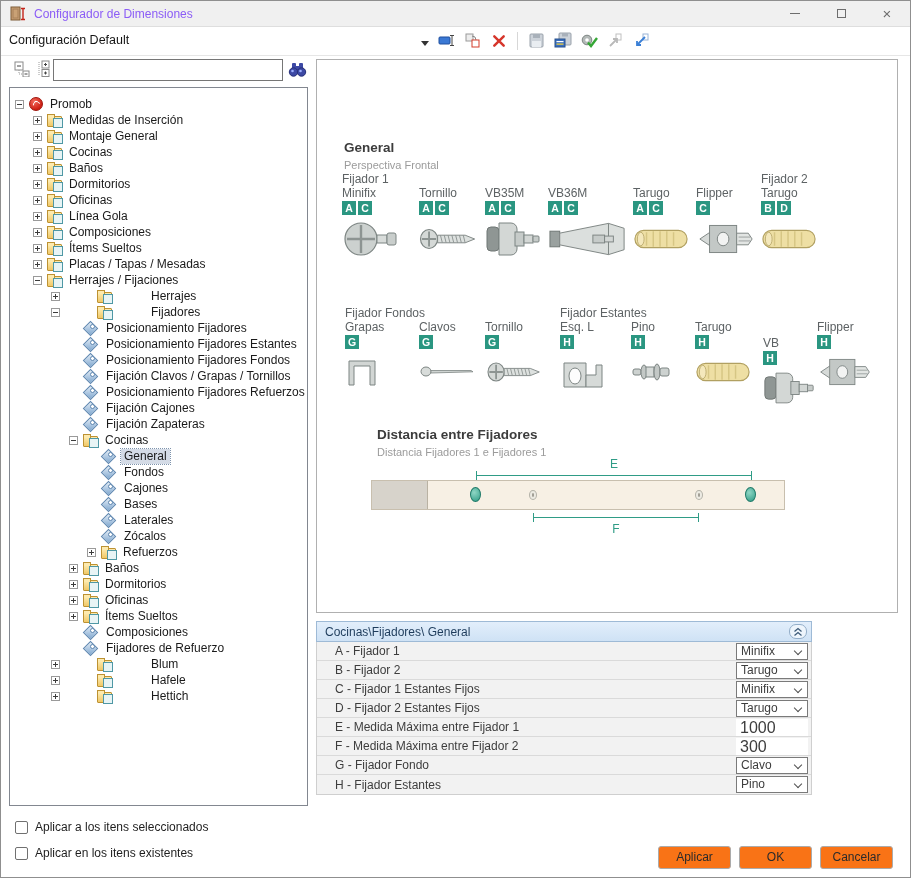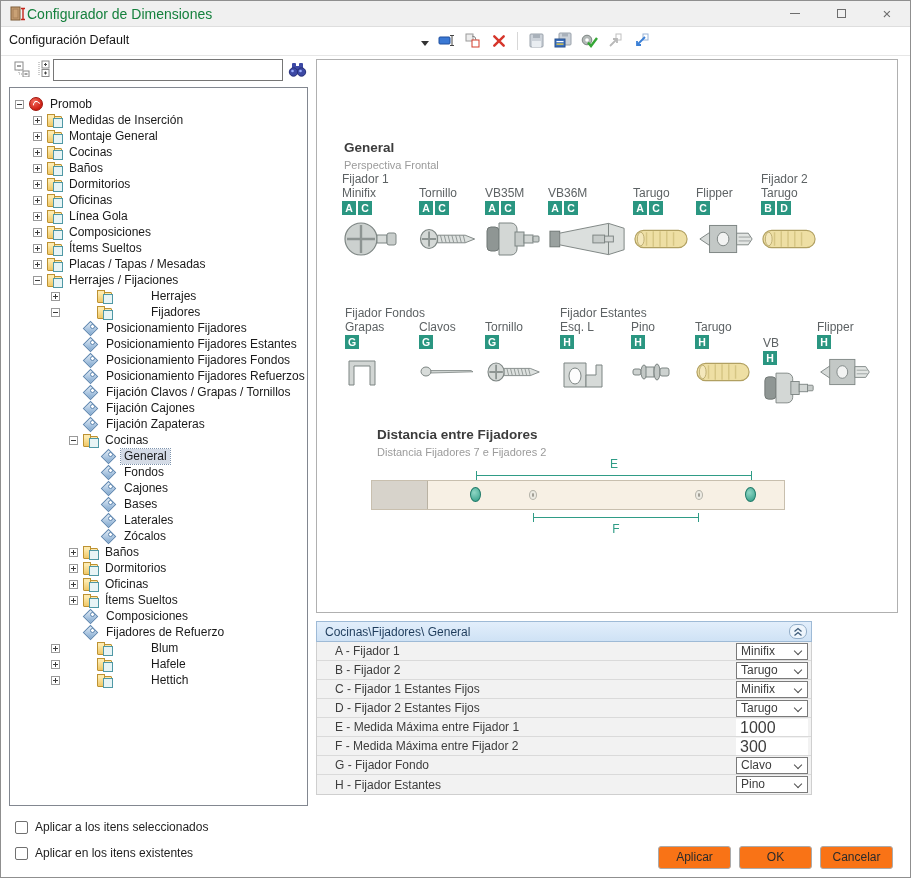--- a/index.html
+++ b/index.html
@@ -4,21 +4,21 @@
 <style>
   html,body{margin:0;padding:0;background:#fff;}
   *{box-sizing:border-box;}
   #win{position:relative;width:911px;height:878px;background:#fff;border:1px solid #8f8f8f;
        font-family:"Liberation Sans",sans-serif;overflow:hidden;}
 
   
   .titlebar{position:absolute;left:0;top:0;right:0;height:26px;background:#f0f0f0;
             border-bottom:1px solid #dedede;display:flex;align-items:center;}
   .app-icon{margin-left:8px;display:flex;}
-  .title{color:#15803d;font-size:14px;margin-left:0;}
+  .title{color:#8b5cf6;font-size:12px;margin-left:7px;}
   .win-controls{position:absolute;right:0;top:0;height:25px;display:flex;}
   .win-btn{width:46px;height:25px;display:flex;align-items:center;justify-content:center;color:#6d6d6d;}
   .min-glyph{display:block;width:10px;height:1px;background:#6d6d6d;}
   .max-glyph{display:block;width:9px;height:9px;border:1px solid #6d6d6d;}
   .close-glyph{font-size:15px;line-height:15px;color:#6d6d6d;}
 
   
   .toolbar{position:absolute;left:0;top:27px;right:0;height:28px;background:#fff;border-bottom:1px solid #e6e6e6;}
   .config-name{position:absolute;left:8px;top:5px;font-size:12.5px;color:#141414;}
   .dd-caret{position:absolute;left:420px;top:13px;width:0;height:0;
@@ -329,32 +329,32 @@
 
       <div class="trow d3">
         <span class="exp none"></span>
         <span class="tico tag"></span>
         <span class="tlabel">Posicionamiento Fijadores Fondos</span>
       </div>
 
       <div class="trow d3">
         <span class="exp none"></span>
         <span class="tico tag"></span>
+        <span class="tlabel">Fijación Clavos / Grapas / Tornillos</span>
+      </div>
+
+      <div class="trow d3">
+        <span class="exp none"></span>
+        <span class="tico tag"></span>
         <span class="tlabel">Posicionamiento Fijadores Refuerzos</span>
       </div>
 
       <div class="trow d3">
         <span class="exp none"></span>
         <span class="tico tag"></span>
-        <span class="tlabel">Fijación Clavos / Grapas / Tornillos</span>
-      </div>
-
-      <div class="trow d3">
-        <span class="exp none"></span>
-        <span class="tico tag"></span>
         <span class="tlabel">Fijación Cajones</span>
       </div>
 
       <div class="trow d3">
         <span class="exp none"></span>
         <span class="tico tag"></span>
         <span class="tlabel">Fijación Zapateras</span>
       </div>
 
       <div class="trow d3">
@@ -392,20 +392,25 @@
         <span class="tico tag"></span>
         <span class="tlabel">Laterales</span>
       </div>
 
       <div class="trow d4">
         <span class="exp none"></span>
         <span class="tico tag"></span>
         <span class="tlabel">Zócalos</span>
       </div>
 
+      <div class="trow d4">
+        <span class="exp plus"></span>
+        <span class="tico folder"></span>
+        <span class="tlabel">Refuerzos</span>
+      </div>
 
       <div class="trow d3">
         <span class="exp plus"></span>
         <span class="tico folder"></span>
         <span class="tlabel">Baños</span>
       </div>
 
       <div class="trow d3">
         <span class="exp plus"></span>
         <span class="tico folder"></span>
@@ -713,21 +718,21 @@
             <path d="M16 12 L4 20 L16 28 Z" fill="#d6dad8" stroke="#7d8583"></path>
             <rect x="14" y="6" width="28" height="28" fill="#c3c8c6" stroke="#7d8583"></rect>
             <ellipse cx="28" cy="20" rx="6" ry="7" fill="#f2f3f2" stroke="#7d8583"></ellipse>
             <path d="M42 14 h12 l4 6 -4 6 h-12 z" fill="#e2e5e3" stroke="#7d8583"></path>
             <path d="M44 18 h12 M44 22 h12" stroke="#9aa19f"></path>
           </svg>
       </div>
     </div>
 
     <span class="sec-title" style="left:60px;top:367px">Distancia entre Fijadores</span>
-    <span class="sec-sub" style="left:60px;top:386px">Distancia Fijadores 7 e Fijadores 2</span>
+    <span class="sec-sub" style="left:60px;top:386px">Distancia Fijadores 1 e Fijadores 1</span>
 
     <div class="dim" style="left:159px;top:397px;width:276px">
       <span class="dim-label">E</span>
       <div class="dim-line"></div>
     </div>
     <div class="dist-board">
       <div class="board-end"></div>
     </div>
     <span class="dot-big" style="left:153px;top:427px"></span>
     <span class="dot-small" style="left:212px;top:430px"></span>

